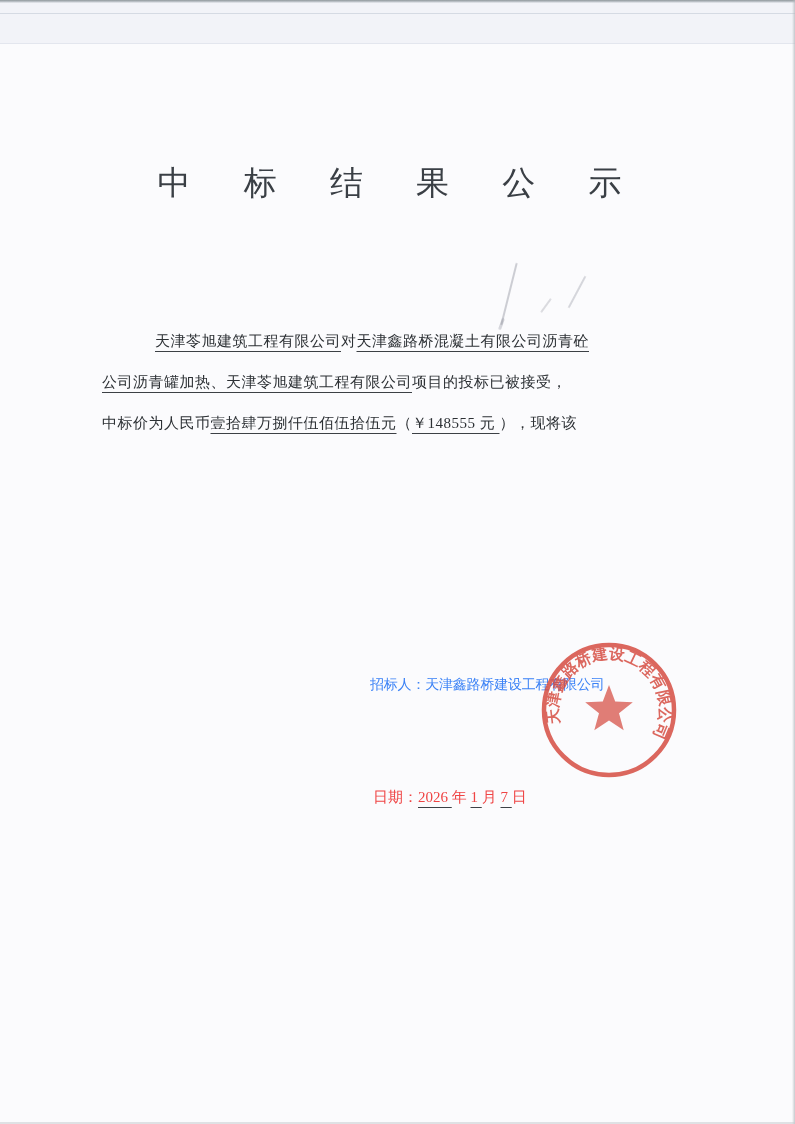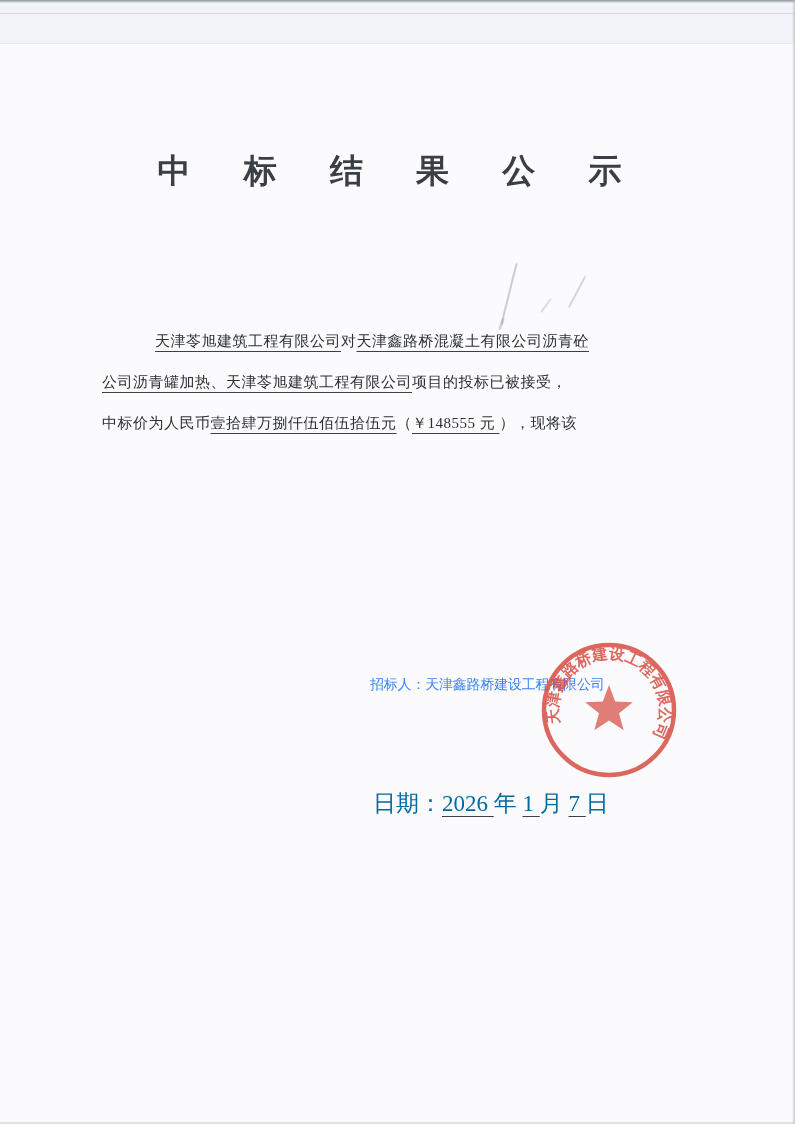--- a/index.html
+++ b/index.html
@@ -23,33 +23,33 @@
   .scan-bottom-edge{position:absolute;left:0;bottom:0;width:795px;height:2px;background:#c9ccd0;opacity:.55;}
   
   .smudge{position:absolute;background:rgba(125,130,142,.38);filter:blur(.6px);border-radius:2px;}
   .smudge.s1{left:508px;top:262px;width:2px;height:64px;transform:rotate(14deg);}
   .smudge.s2{left:576px;top:274px;width:2px;height:36px;transform:rotate(28deg);opacity:.8;}
   .smudge.s3{left:545px;top:297px;width:2px;height:17px;transform:rotate(36deg);opacity:.7;}
   .smudge.s4{left:500px;top:318px;width:3px;height:12px;transform:rotate(20deg);opacity:.8;}
   
   .title{
     position:absolute;left:0;right:16px;top:143px;
-    margin:6px;text-align:center;
+    margin:18px;text-align:center;
     font-family:"Liberation Sans","DejaVu Sans",sans-serif;
-    font-weight:700;font-size:33px;color:#3a3f45;
+    font-weight:400;font-size:33px;color:#3a3f45;
     letter-spacing:22px;text-indent:22px;white-space:nowrap;
   }
   
   .body-text{position:absolute;left:102px;top:321px;width:612px;font-size:15px;line-height:41px;}
   .body-text .line{white-space:nowrap;letter-spacing:.5px;}
   .body-text .line.indent{text-indent:53px;}
   .u{text-decoration:underline;text-underline-offset:5px;text-decoration-thickness:1px;text-decoration-color:#3c4045;}
   
   .sig-line{position:absolute;left:370px;top:676px;font-size:14px;letter-spacing:-.2px;white-space:nowrap;color:#3b82f6;}
-  .date-line{position:absolute;left:373px;top:788px;font-size:23px;white-space:nowrap;color:#0369a1;}
+  .date-line{position:absolute;left:373px;top:788px;font-size:15px;white-space:nowrap;color:#ef4444;}
   
   .seal{position:absolute;left:534px;top:635px;width:150px;height:150px;opacity:.82;}
   .seal text{font-family:"Liberation Sans","DejaVu Sans",sans-serif;font-weight:bold;}
 </style>
 </head>
 <body>
 
 <div class="page">
 
   <div class="scan-top-band"></div>

